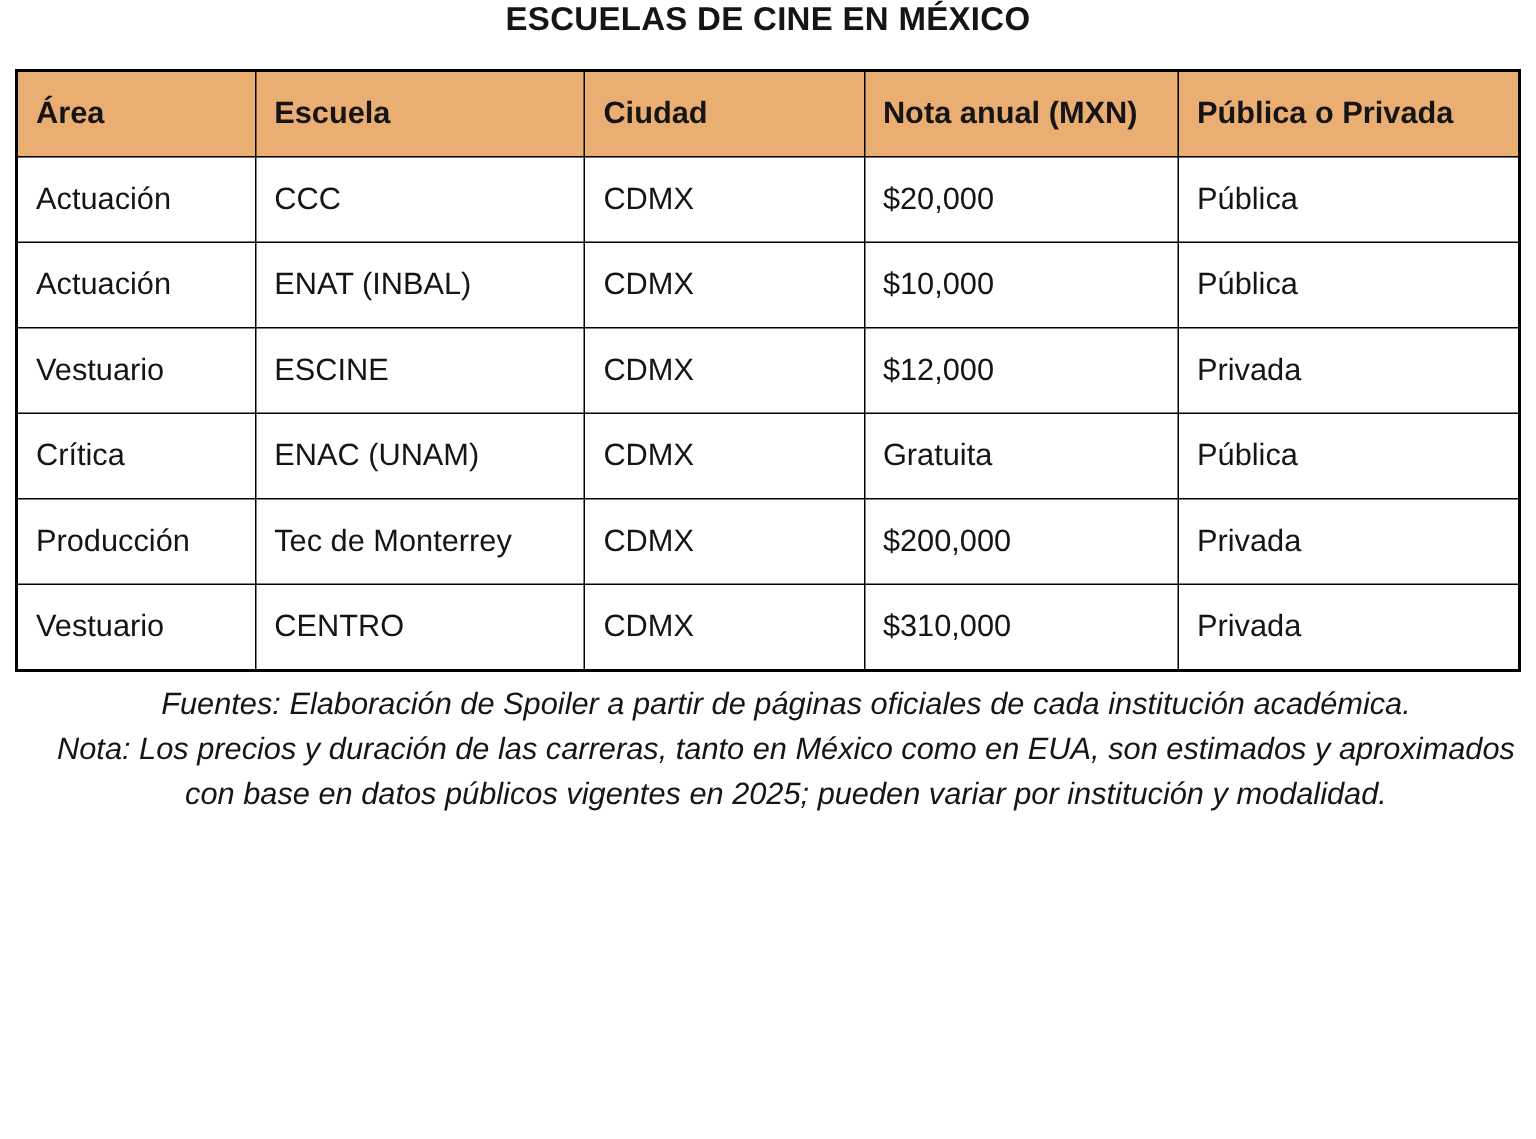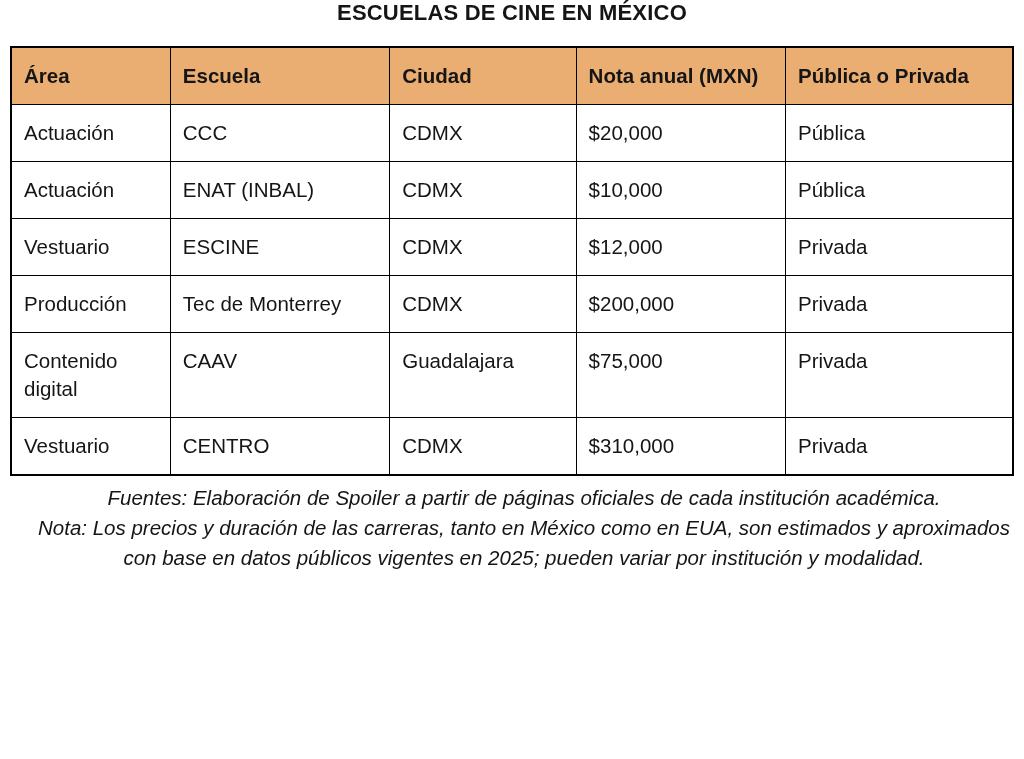--- a/index.html
+++ b/index.html
@@ -87,31 +87,31 @@
         <td>Pública</td>
       </tr>
       <tr>
         <td>Vestuario</td>
         <td>ESCINE</td>
         <td>CDMX</td>
         <td>$12,000</td>
         <td>Privada</td>
       </tr>
       <tr>
+        <td>Crítica</td>
+        <td>ENAC (UNAM)</td>
+        <td>CDMX</td>
+        <td>Gratuita</td>
+        <td>Pública</td>
+      </tr>
+      <tr>
         <td>Producción</td>
         <td>Tec de Monterrey</td>
         <td>CDMX</td>
         <td>$200,000</td>
-        <td>Privada</td>
-      </tr>
-      <tr>
-        <td>Contenido digital</td>
-        <td>CAAV</td>
-        <td>Guadalajara</td>
-        <td>$75,000</td>
         <td>Privada</td>
       </tr>
       <tr>
         <td>Vestuario</td>
         <td>CENTRO</td>
         <td>CDMX</td>
         <td>$310,000</td>
         <td>Privada</td>
       </tr>
     </tbody>

